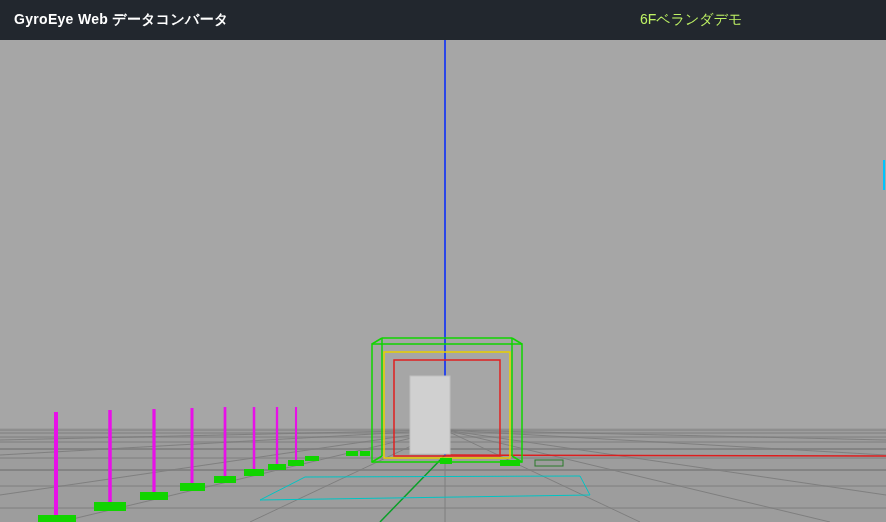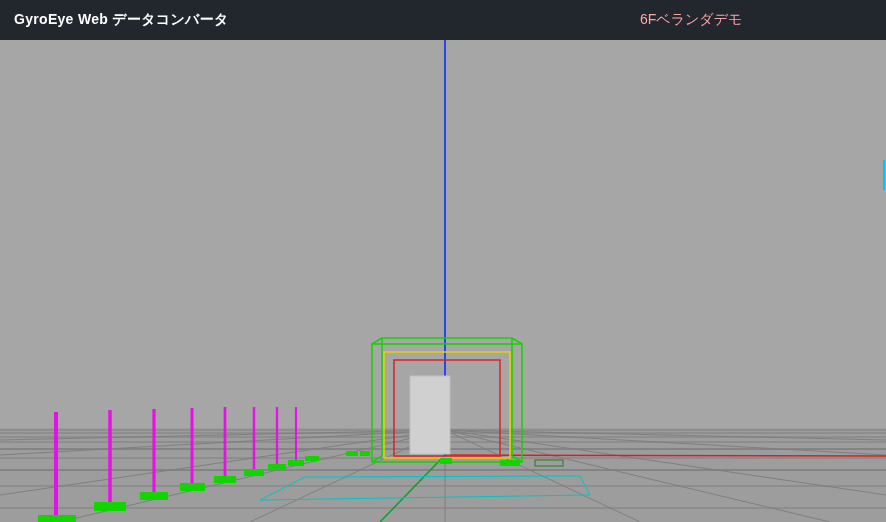--- a/index.html
+++ b/index.html
@@ -27,21 +27,21 @@
     left: 14px;
     font-weight: bold;
     letter-spacing: 0.3px;
   }
   .model-title {
     position: absolute;
     left: 50%;
     transform: translateX(-50%);
     text-align: center;
     font-weight: 500;
-    color: #fca5a5;
+    color: #bef264;
     left: 640px;
     transform: none;
   }
   .viewport {
     position: absolute;
     top: 40px; left: 0; right: 0; bottom: 0;
     overflow: hidden;
   }
   .viewport svg {
     display: block;

